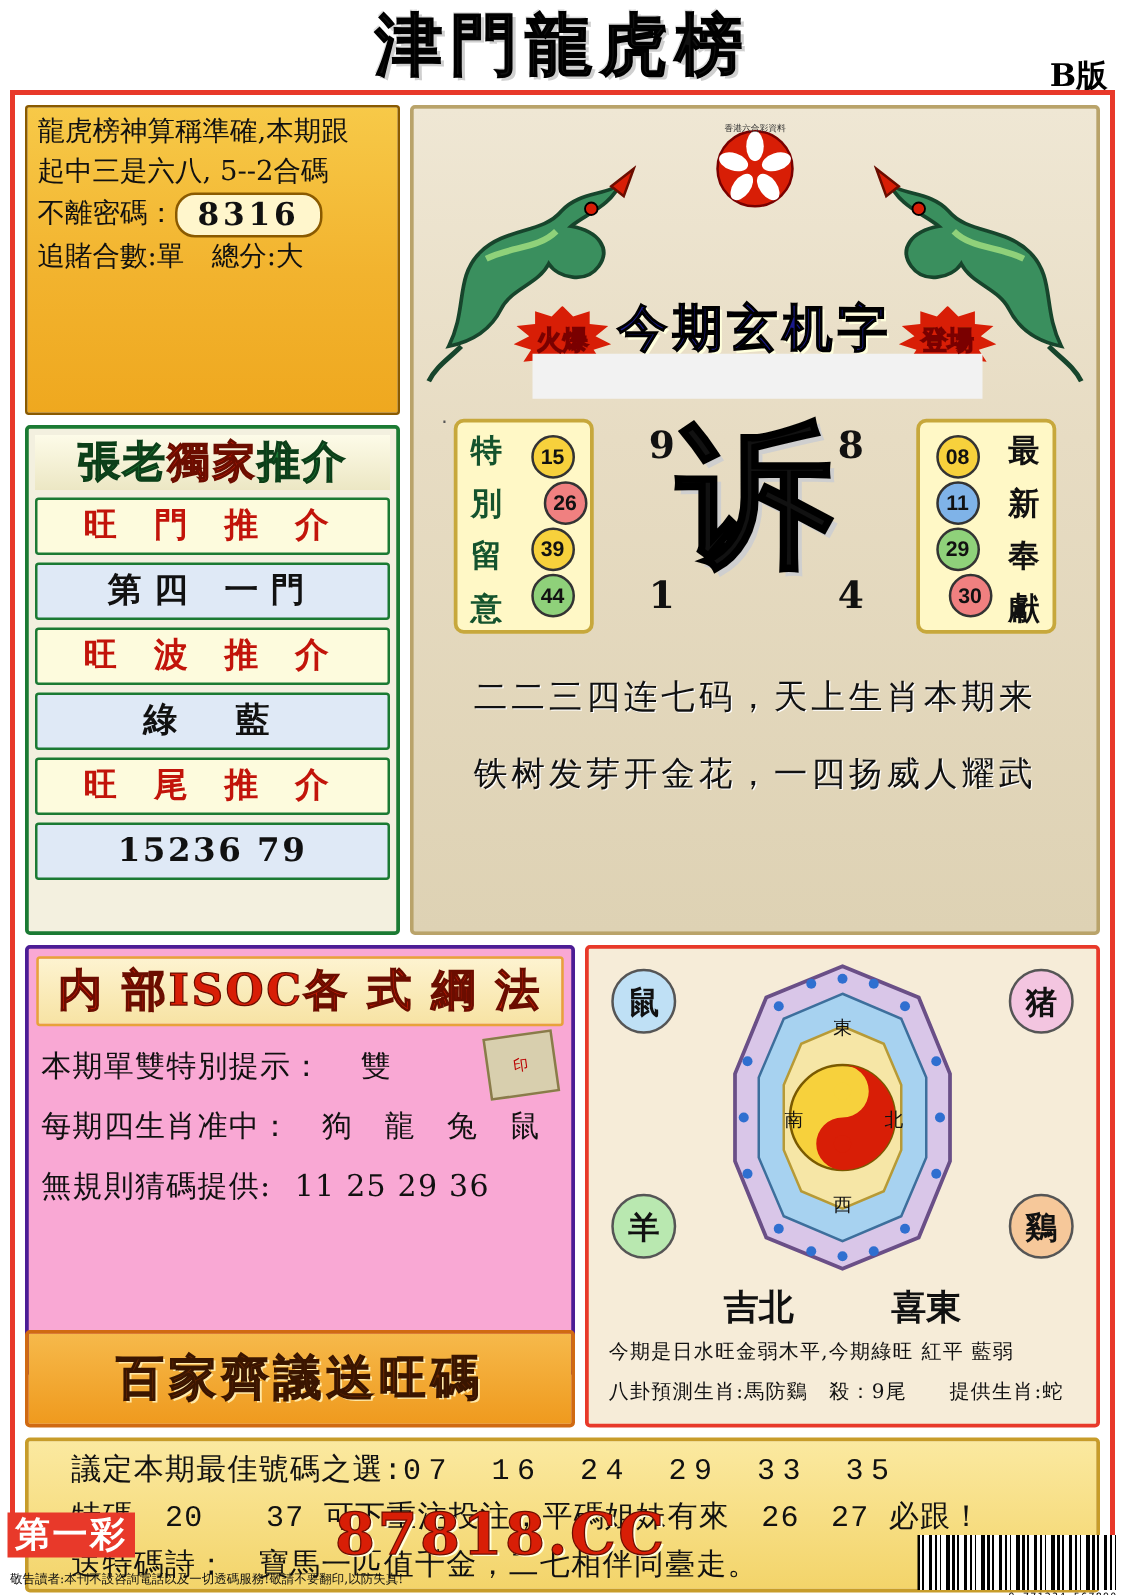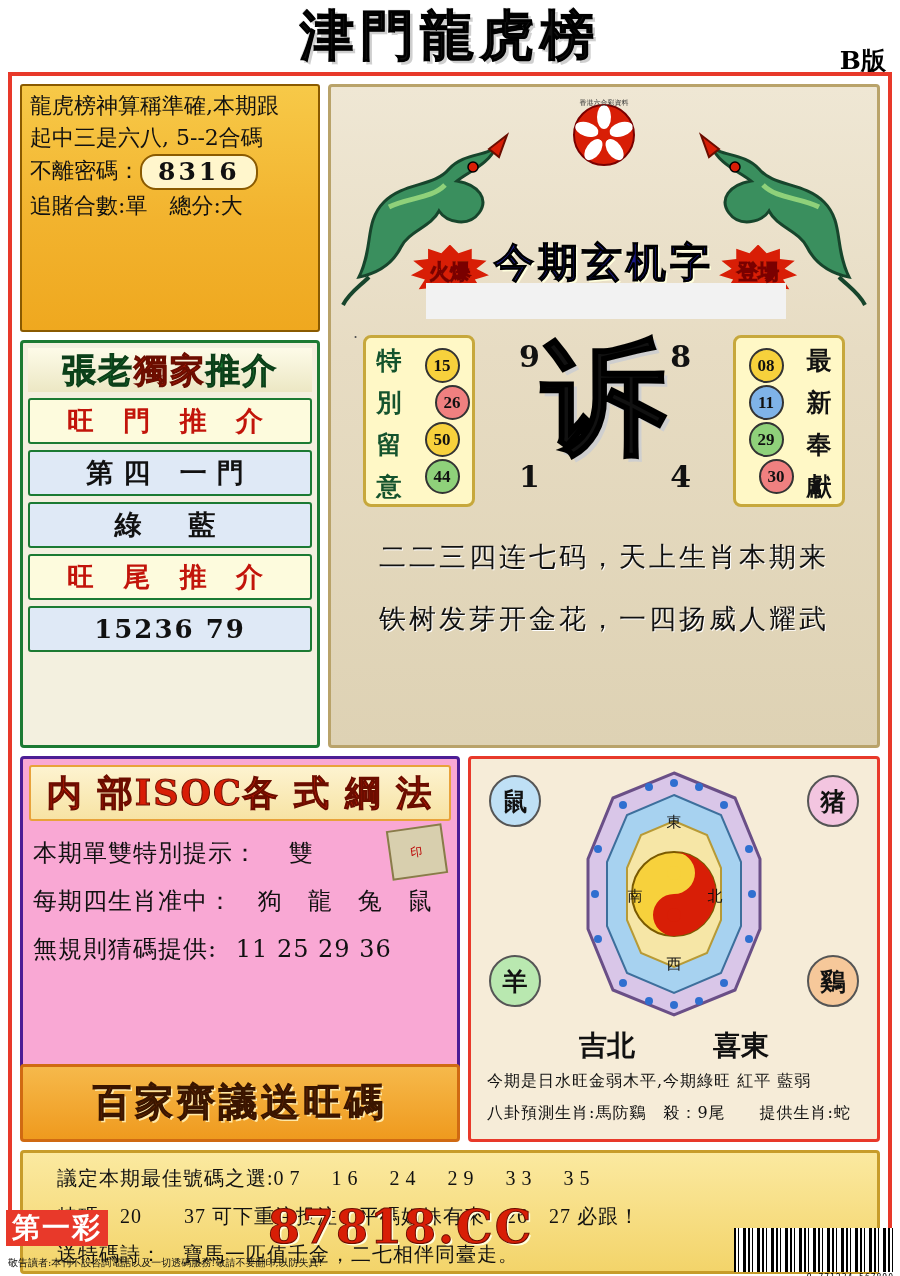--- a/index.html
+++ b/index.html
@@ -187,21 +187,21 @@
     font-family:"DejaVu Serif","Liberation Serif",serif;
     font-size:25px; font-weight:bold; color:#14532d;
     line-height:42px; padding-top:2px;
   }
   .ball-stack { flex:1; display:flex; flex-direction:column; align-items:center; justify-content:center; gap:2px; }
   .ball {
     width:35px; height:35px; border-radius:50%;
     border:2px solid #333;
     display:flex; align-items:center; justify-content:center;
     font-size:17px; font-weight:bold; color:#111;
-    font-family:Liberation Serif, serif;
+    font-family:Liberation Sans, sans-serif;
   }
   .ball.y { background:#f7d13c; }
   .ball.b { background:#7fb3e8; }
   .ball.g { background:#8fd17a; }
   .ball.r { background:#f08080;margin-left:20px; }
 
   .sp-col.right { left:auto; right:32px; }
   .sp-col.right .lbl {
     order:2; color:#111;
   }
@@ -332,22 +332,22 @@
 
   
   .bn-box {
     left:8px; top:1074px; width:860px; height:124px;
     background:linear-gradient(180deg,#fbe9a0,#f3d46a);
     border:3px solid #c79c2a;
     border-radius:4px;
     padding:6px 10px;
   }
   .bn-line {
-    font-family:Liberation Serif, serif;
-    font-size:20px; color:#111;
+    font-family:Liberation Mono, monospace;
+    font-size:24px; color:#111;
     line-height:38px;
     white-space:nowrap;
     letter-spacing:1px;
   }
   .bn-line .num { letter-spacing:6px; }
 
   
   .footer {
     position:absolute; left:0; bottom:0; width:900px; height:60px;
   }
@@ -407,20 +407,21 @@
     </div>
 
     <div class="box zl-box">
       <div class="zl-title">
         <span class="g">張老</span><span class="r">獨家</span><span class="g">推介</span>
       </div>
 
       <div class="zl-row head">旺 門 推 介</div>
       <div class="zl-row val">第四 一門</div>
 
+      <div class="zl-row head">旺 波 推 介</div>
       <div class="zl-row val">綠　藍</div>
 
       <div class="zl-row head">旺 尾 推 介</div>
       <div class="zl-row val num">15236 79</div>
     </div>
 
     <div class="box tr-box">
 
       <svg class="hk-emblem" viewBox="0 0 90 78">
         <circle cx="45" cy="42" r="30" fill="#d81e06" stroke="#7a0000" stroke-width="2"></circle>
@@ -461,21 +462,21 @@
         <span class="burst"><span>登場</span></span>
       </div>
       <div class="white-strip"></div>
       <div class="dots">. .</div>
 
       <div class="sp-col">
         <div class="lbl">特別留意</div>
         <div class="ball-stack">
           <div class="ball y">15</div>
           <div class="ball r">26</div>
-          <div class="ball y">50</div>
+          <div class="ball y">39</div>
           <div class="ball g">44</div>
         </div>
       </div>
 
       <div class="sp-col right">
         <div class="ball-stack">
           <div class="ball y">08</div>
           <div class="ball b">11</div>
           <div class="ball g">29</div>
           <div class="ball r">30</div>

